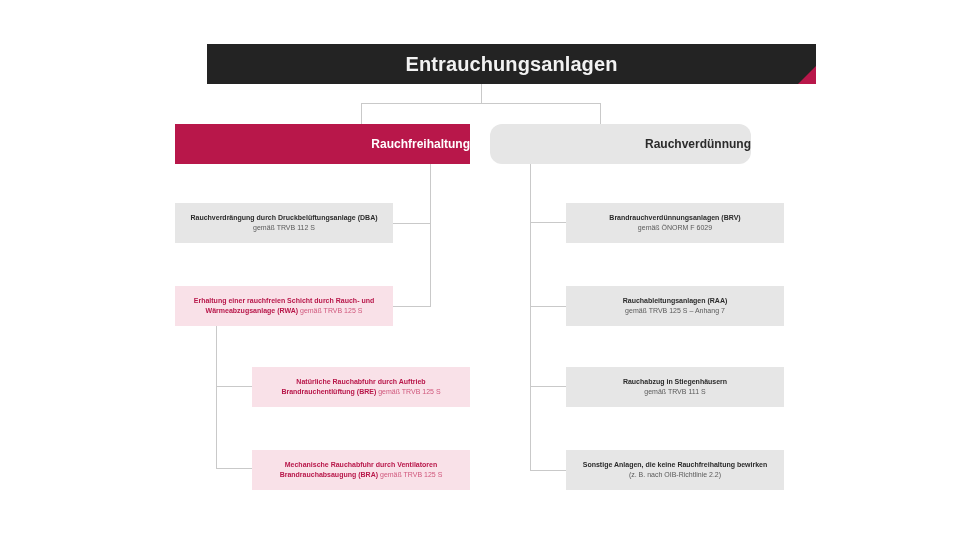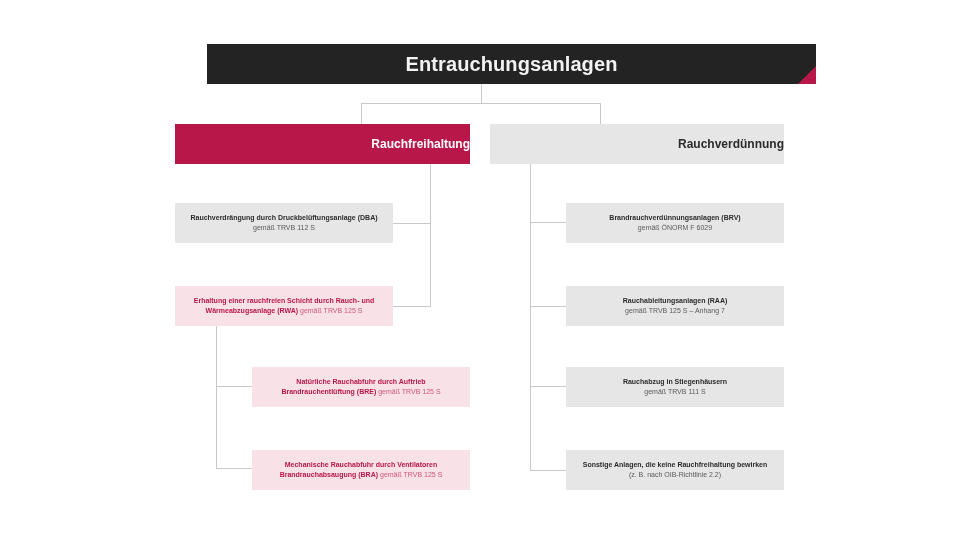--- a/index.html
+++ b/index.html
@@ -24,21 +24,21 @@
     border-left: 18px solid transparent;
     border-bottom: 18px solid #b8174a;
   }
 
   .cat {
     top: 124px; height: 40px;
     display: flex; align-items: center; justify-content: flex-end;
     font-size: 12px; font-weight: bold;
   }
   .cat-red { left: 175px; width: 295px; background: #b8174a; color: #ffffff; }
-  .cat-grey { left: 490px; width: 294px; background: #e6e6e6; color: #2b2b2b; }
+  .cat-grey { left: 490px; width: 261px; background: #e6e6e6; color: #2b2b2b; border-radius: 12px; }
 
   .box {
     height: 40px;
     display: flex; flex-direction: column; align-items: center; justify-content: center;
     text-align: center; font-size: 7px; line-height: 10px; padding: 0 6px;
   }
   .box-grey { background: #e6e6e6; color: #2b2b2b; }
   .box-grey .t { font-weight: bold; }
   .box-grey .s { color: #5a5a5a; }
   .box-pink { background: #f9e1e8; color: #b8174a; }

